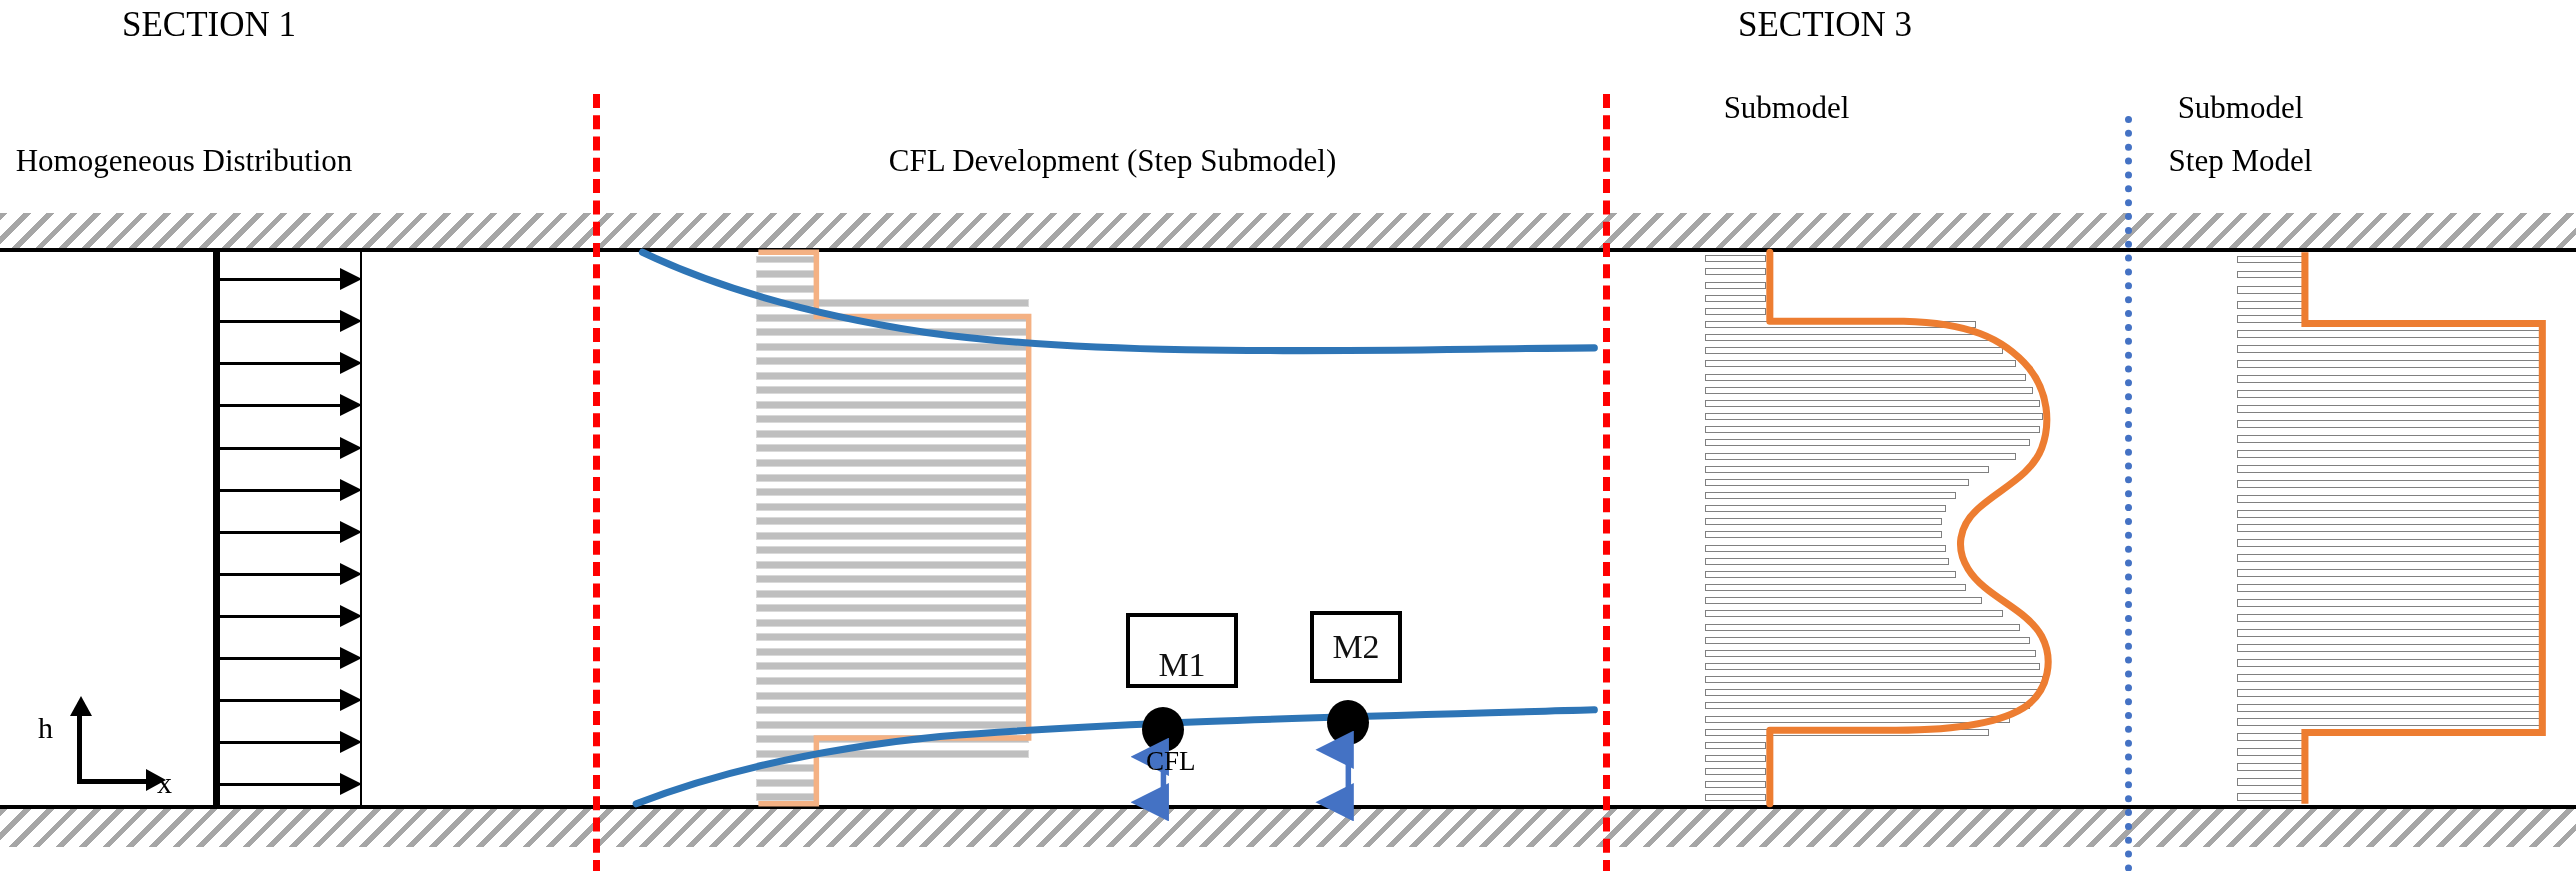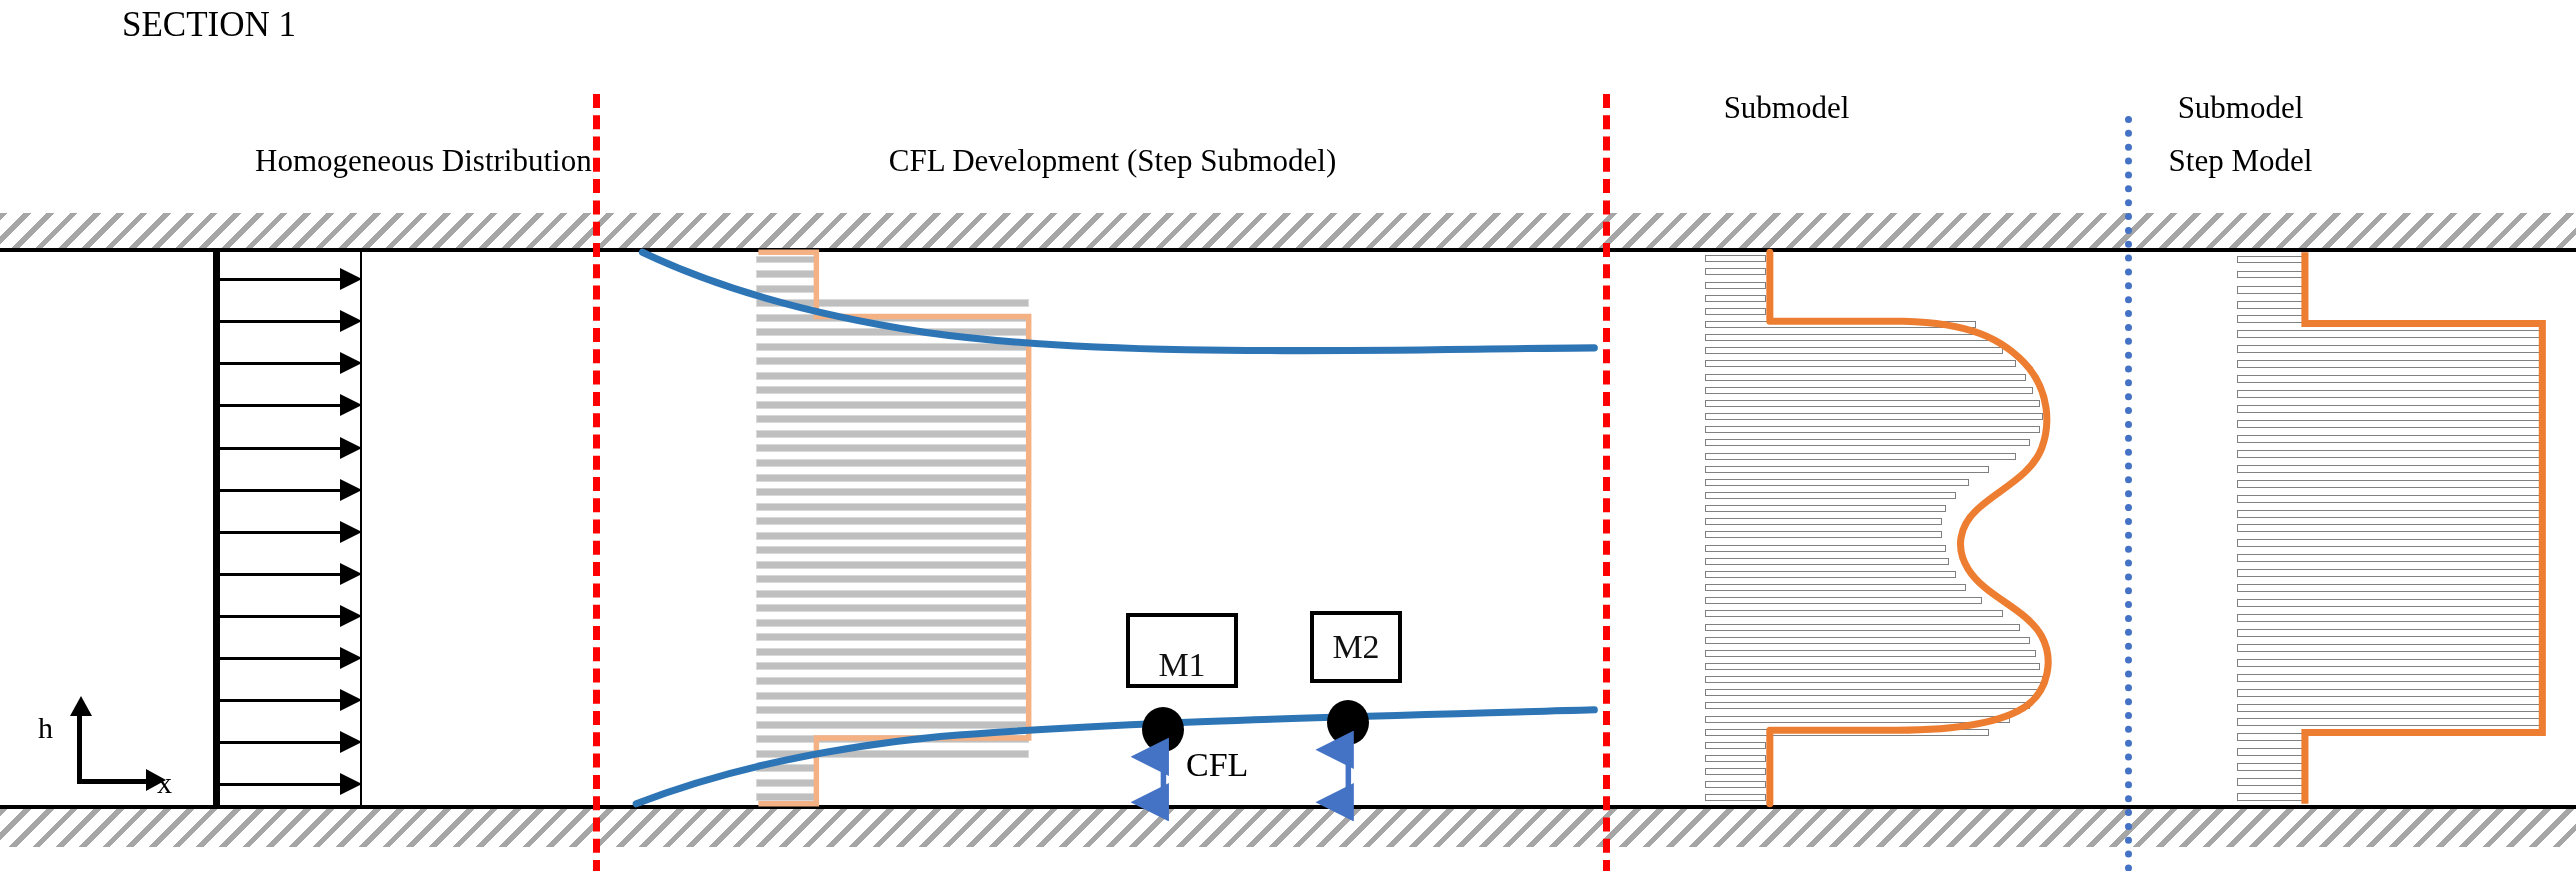--- a/index.html
+++ b/index.html
@@ -57,22 +57,23 @@
   .pdot{position:absolute;border-radius:50%;background:#000;}
 
   svg.overlay{position:absolute;left:0;top:0;width:2576px;height:872px;pointer-events:none;}
 </style>
 </head>
 <body>
 
 <div id="stage">
 
   <div class="lbl sec-title" style="left:72px;top:4.7px;width:274px;text-align:center;">SECTION 1</div>
-
-  <div class="lbl sub-title" style="left:15.7px;top:143px;width:576px;text-align:right;">Homogeneous  Distribution</div>
+  <div class="lbl sec-title" style="left:1688px;top:4.7px;width:274px;text-align:center;">SECTION 3</div>
+
+  <div class="lbl sub-title" style="left:15.7px;top:143px;width:576px;text-align:left;">Homogeneous  Distribution</div>
   <div class="lbl sub-title" style="left:627px;top:143px;width:971px;text-align:center;">CFL Development (Step Submodel)</div>
 
   <div class="lbl sub-title" style="left:1614px;top:90px;width:345px;text-align:center;">Submodel</div>
 
   <div class="lbl sub-title" style="left:2068px;top:90px;width:345px;text-align:center;">Submodel</div>
   <div class="lbl sub-title" style="left:2068px;top:143px;width:345px;text-align:center;">Step Model</div>
 
   <div class="wall" style="top:213px;"></div>
   <div class="wall-line" style="top:248px;"></div>
 
@@ -314,16 +315,16 @@
         <path d="M0,7 L3.5,0 L7,7 Z" fill="#4472C4"></path>
       </marker>
       <marker id="ah-dn" markerWidth="7" markerHeight="7" refX="3.5" refY="6" orient="auto">
         <path d="M0,7 L3.5,0 L7,7 Z" fill="#4472C4"></path>
       </marker>
     </defs>
     <line x1="1485" y1="1024" x2="1485" y2="966" stroke="#4472C4" stroke-width="7" marker-start="url(#ah-dn)" marker-end="url(#ah-up)"></line>
     <line x1="1721" y1="1024" x2="1721" y2="957" stroke="#4472C4" stroke-width="7" marker-start="url(#ah-dn)" marker-end="url(#ah-up)"></line>
   </svg>
 
-  <div class="lbl" style="left:1186px;top:746px;font-size:34px;">CFL</div>
+  <div class="lbl" style="left:1146px;top:746px;font-size:27px;">CFL</div>
 
 </div>
 
 
 </body></html>

